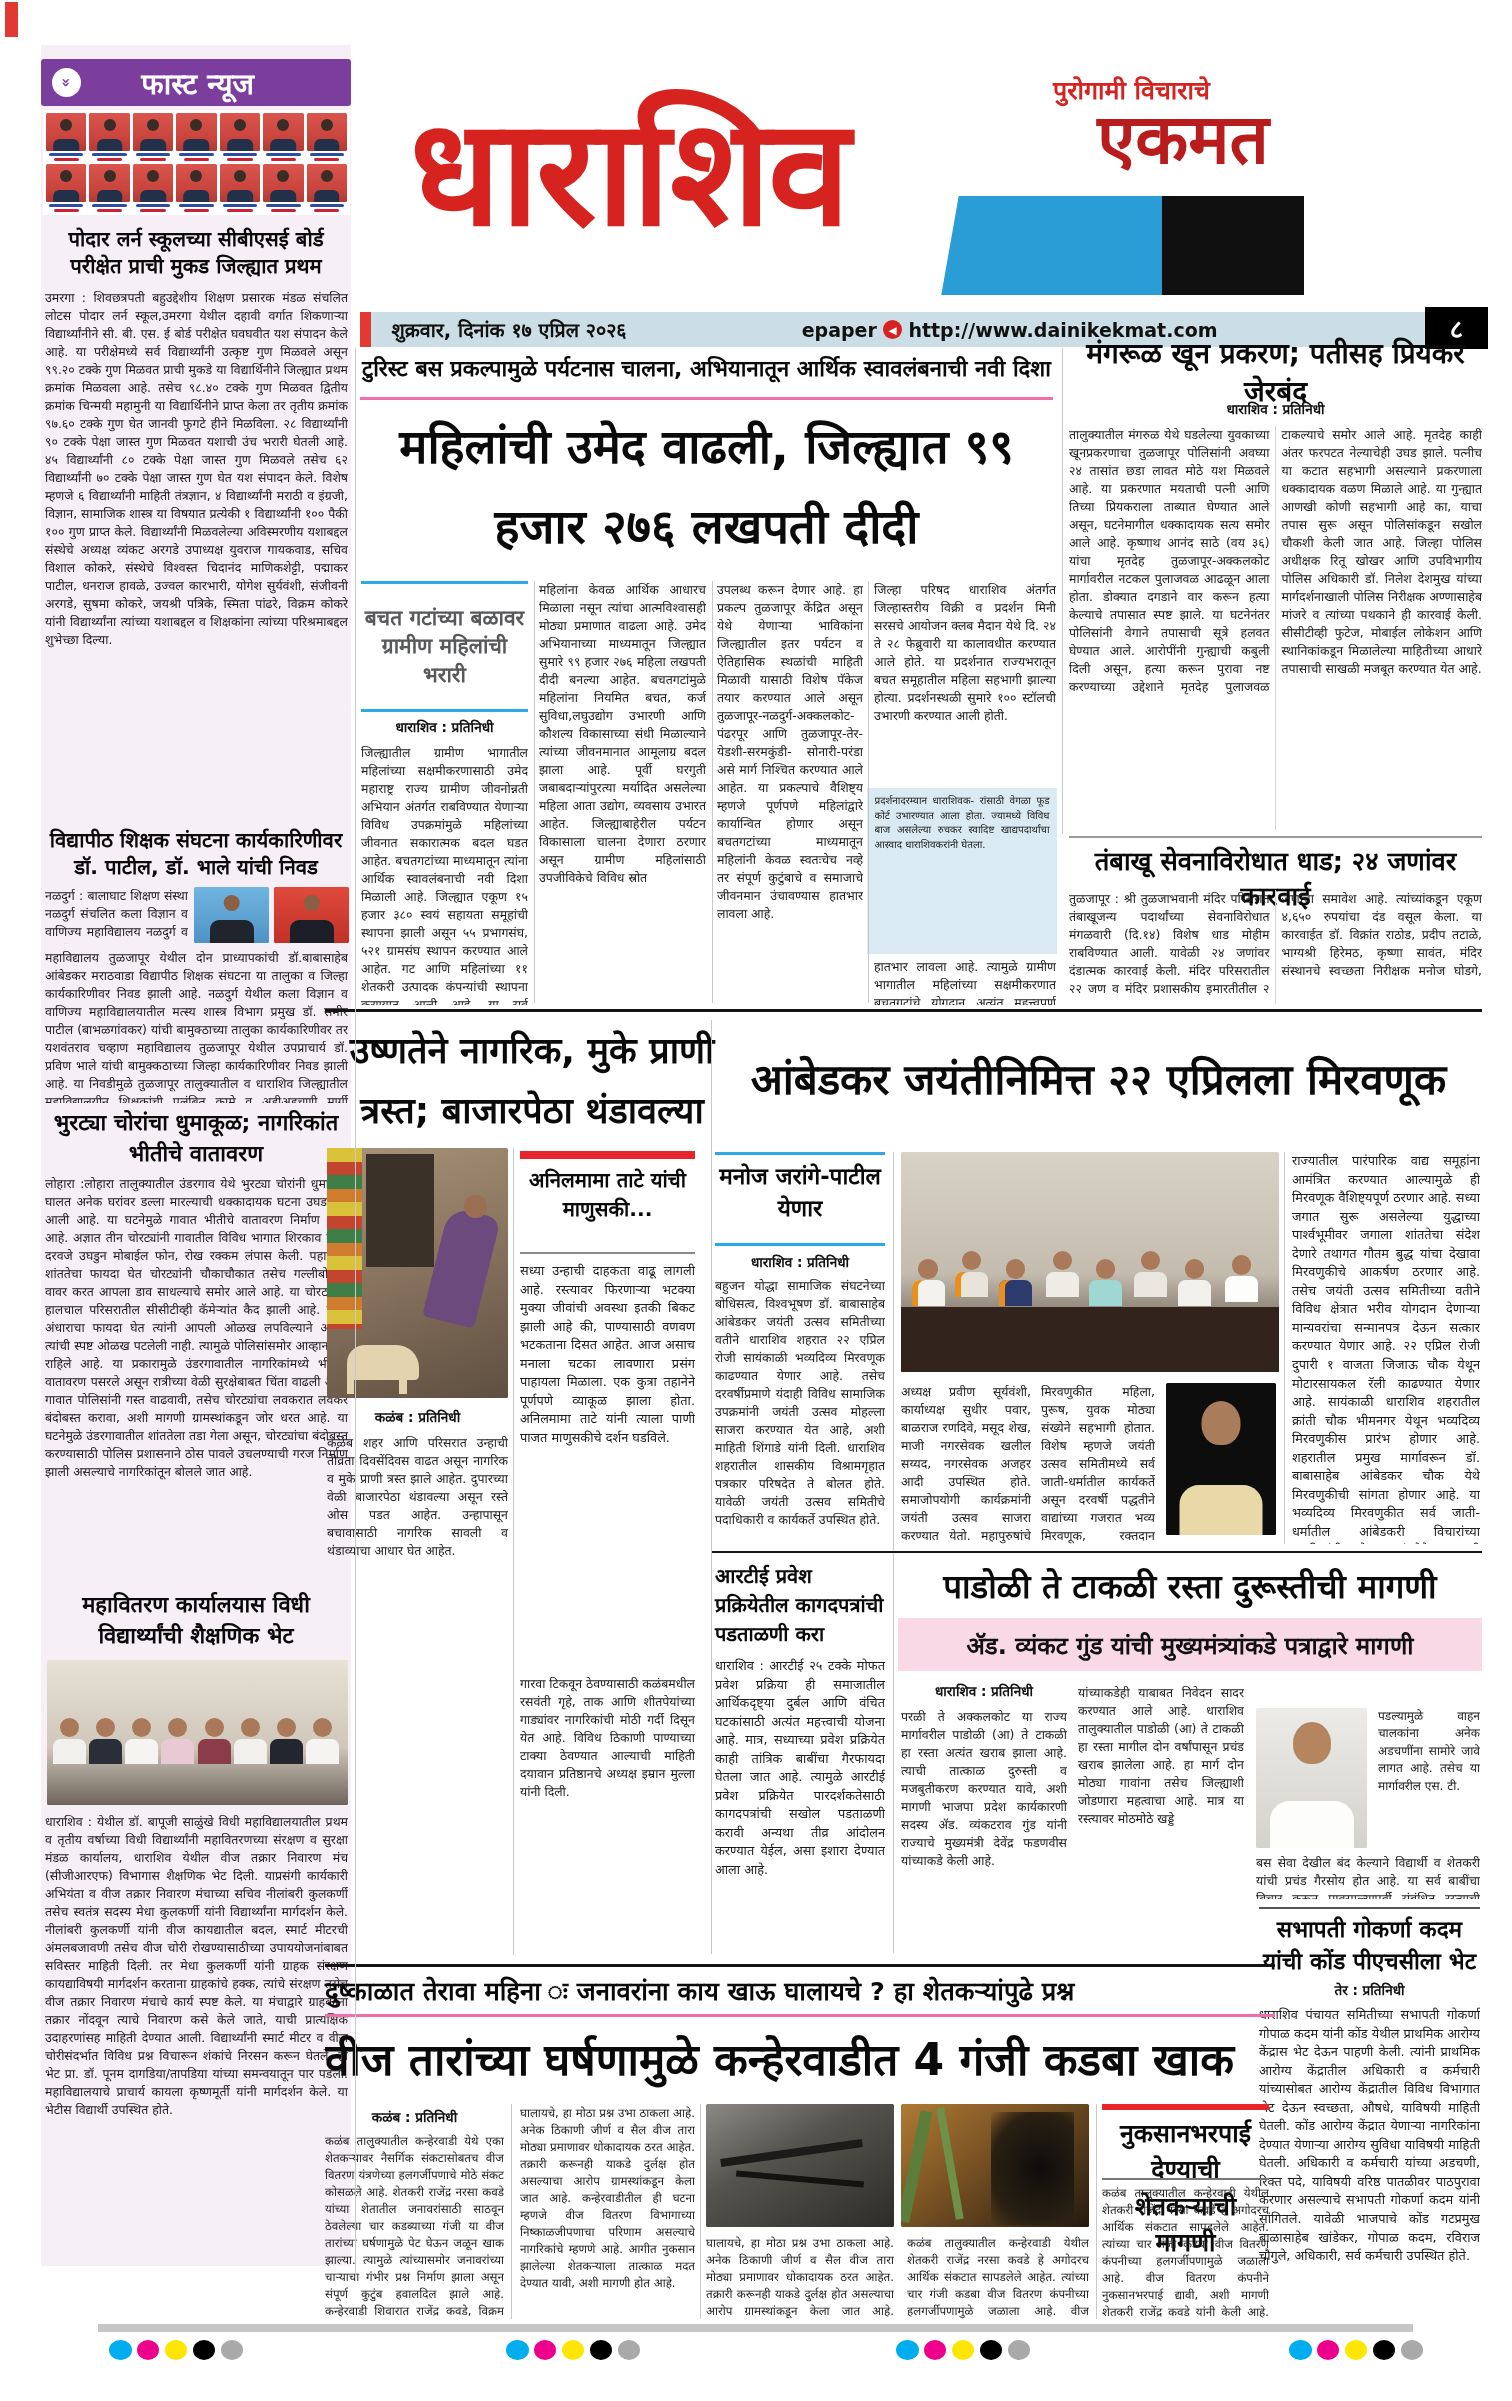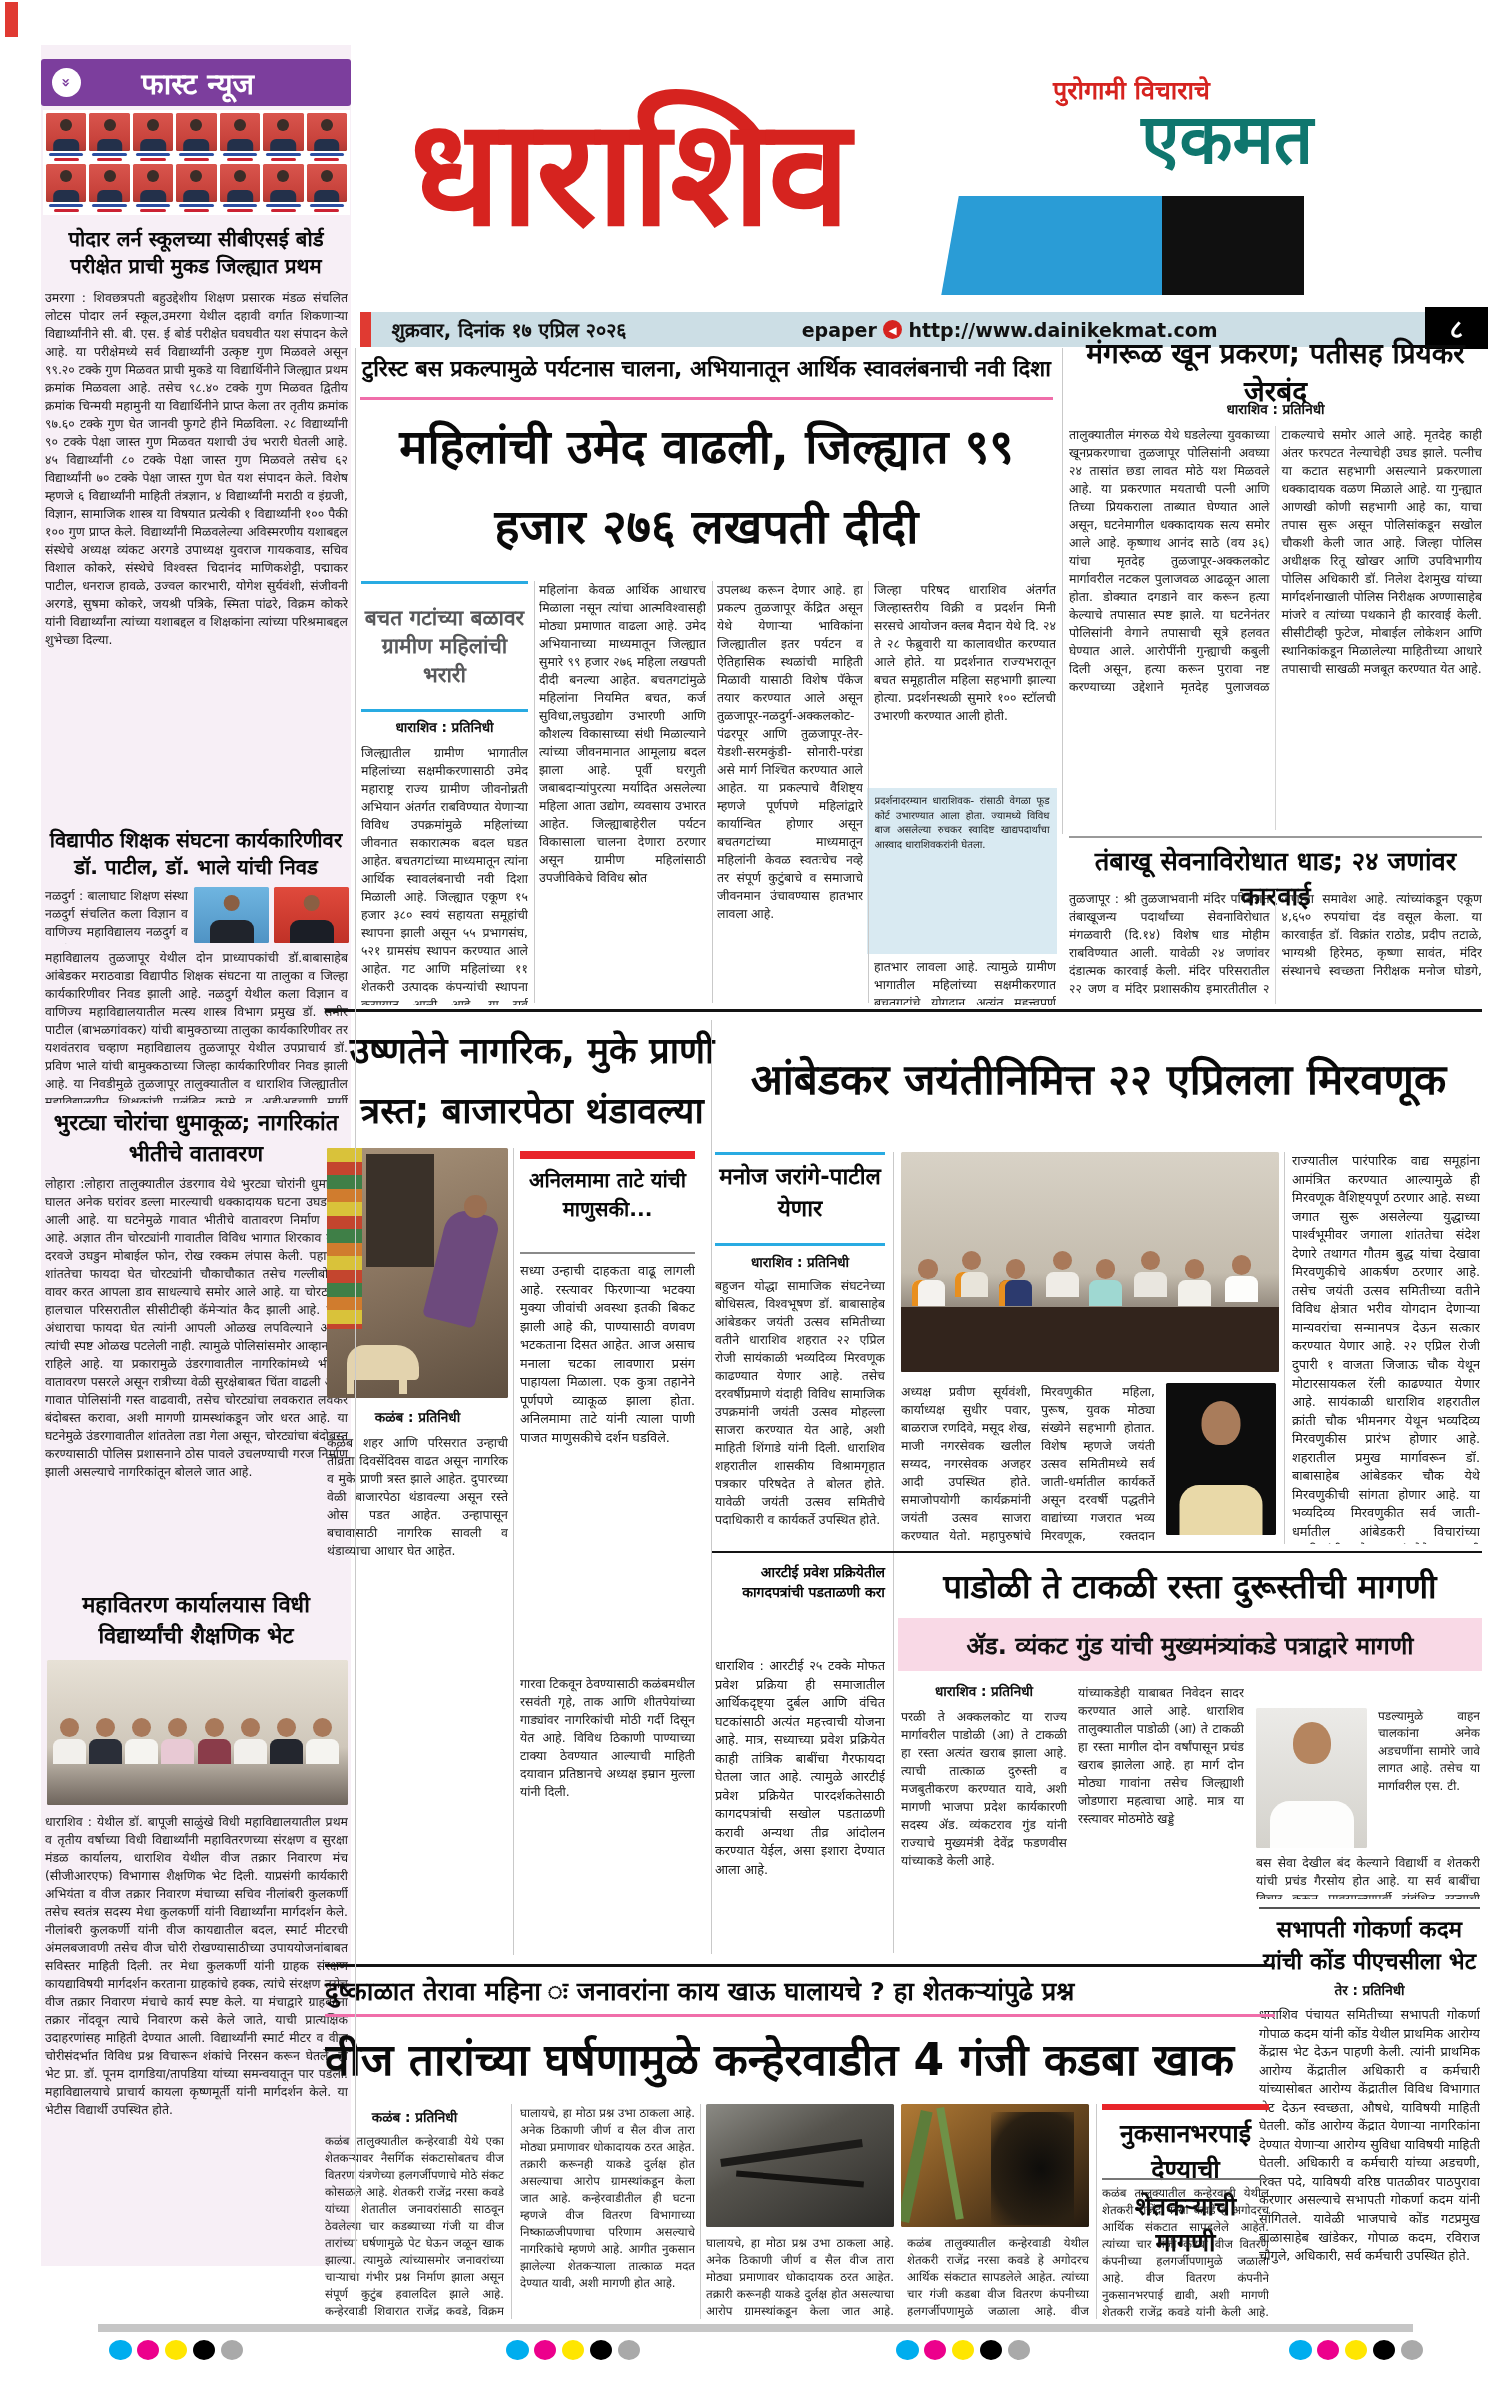--- a/index.html
+++ b/index.html
@@ -110,21 +110,21 @@
       <div class="ph"></div>
       <div class="cb1"></div>
       <div class="cb2"></div>
     </div>
 </div>
 <div class="abs hl" style="left:41px;top:226px;width:310px;font-size:20.3px;line-height:1.35">पोदार लर्न स्कूलच्या सीबीएसई बोर्ड परीक्षेत प्राची मुकड जिल्ह्यात प्रथम</div>
 <div class="abs bt" style="left:45px;top:289px;width:303px;height:530px">उमरगा : शिवछत्रपती बहुउद्देशीय शिक्षण प्रसारक मंडळ संचलित लोटस पोदार लर्न स्कूल,उमरगा येथील दहावी वर्गात शिकणाऱ्या विद्यार्थ्यांनीने सी. बी. एस. ई बोर्ड परीक्षेत घवघवीत यश संपादन केले आहे. या परीक्षेमध्ये सर्व विद्यार्थ्यांनी उत्कृष्ट गुण मिळवले असून ९९.२० टक्के गुण मिळवत प्राची मुकडे या विद्यार्थिनीने जिल्ह्यात प्रथम क्रमांक मिळवला आहे. तसेच ९८.४० टक्के गुण मिळवत द्वितीय क्रमांक चिन्मयी महामुनी या विद्यार्थिनीने प्राप्त केला तर तृतीय क्रमांक ९७.६० टक्के गुण घेत जानवी फुगटे हीने मिळविला. २८ विद्यार्थ्यांनी ९० टक्के पेक्षा जास्त गुण मिळवत यशाची उंच भरारी घेतली आहे. ४५ विद्यार्थ्यांनी ८० टक्के पेक्षा जास्त गुण मिळवले तसेच ६२ विद्यार्थ्यांनी ७० टक्के पेक्षा जास्त गुण घेत यश संपादन केले. विशेष म्हणजे ६ विद्यार्थ्यांनी माहिती तंत्रज्ञान, ४ विद्यार्थ्यांनी मराठी व इंग्रजी, विज्ञान, सामाजिक शास्त्र या विषयात प्रत्येकी १ विद्यार्थ्यांनी १०० पैकी १०० गुण प्राप्त केले. विद्यार्थ्यांनी मिळवलेल्या अविस्मरणीय यशाबद्दल संस्थेचे अध्यक्ष व्यंकट अरगडे उपाध्यक्ष युवराज गायकवाड, सचिव विशाल कोकरे, संस्थेचे विश्वस्त चिदानंद माणिकशेट्टी, पद्माकर पाटील, धनराज हावळे, उज्वल कारभारी, योगेश सुर्यवंशी, संजीवनी अरगडे, सुषमा कोकरे, जयश्री पत्रिके, स्मिता पांढरे, विक्रम कोकरे यांनी विद्यार्थ्यांना त्यांच्या यशाबद्दल व शिक्षकांना त्यांच्या परिश्रमाबद्दल शुभेच्छा दिल्या.</div>
 
 <div class="abs" style="left:361px;top:47px;width:535px;height:260px;color:#d6231f;font-size:148px;font-weight:800;text-align:center;line-height:252px;letter-spacing:-3px">धाराशिव</div>
 <div class="abs" style="left:1053px;top:72px;width:260px;color:#d6231f;font-size:25px;font-weight:800;text-align:left">पुरोगामी विचाराचे</div>
-<div class="abs" style="left:1053px;top:102px;width:260px;color:#0f766e;font-size:69px;font-weight:800;text-align:right;line-height:1.1">एकमत</div>
+<div class="abs" style="left:1053px;top:102px;width:260px;color:#b91c1c;font-size:69px;font-weight:800;text-align:center;line-height:1.1">एकमत</div>
 <div class="abs" style="left:950px;top:196px;width:354px;height:99px">
   <div class="abs" style="left:0;top:0;width:226px;height:99px;background:#2a9cd6;transform:skewX(-10deg)"></div>
   <div class="abs" style="left:212px;top:0;width:142px;height:99px;background:#101010"></div>
 </div>
 
 <div class="abs" style="left:360px;top:312px;width:1120px;height:35px;background:#ccdee5;display:flex;align-items:center">
   <span style="width:10.5px;height:35px;background:#e03a32;display:inline-block"></span>
   <span style="font-size:19.6px;font-weight:800;margin-left:21px">शुक्रवार, दिनांक १७ एप्रिल २०२६</span>
   <span style="flex:1"></span>
   <span style="font-size:19px;font-weight:700">epaper</span>
@@ -286,21 +286,21 @@
 <div class="abs bt" style="left:1041px;top:1383px;width:114px;height:161px">मिरवणुकीत महिला, पुरूष, युवक मोठ्या संख्येने सहभागी होतात. विशेष म्हणजे जयंती उत्सव समितीमध्ये सर्व जाती-धर्मातील कार्यकर्ते असून दरवर्षी पद्धतीने वाद्यांच्या गजरात भव्य मिरवणूक, रक्तदान शिबीर, रुग्णांना फळे वाटप, वृक्ष लागवड यासह विविध समाजोपयोगी कार्यक्रम आयोजित करण्यात येतात. जयंती उत्सव समितीच्या वतीने यावर्षी देखील विविध उपक्रम होणार आहेत.</div>
 <div class="photo" style="left:1166px;top:1383px;width:110px;height:152px;background:#0d0d0d">
   <div style="position:absolute;left:50%;top:18px;transform:translateX(-50%);width:39px;height:44px;border-radius:50% 50% 45% 45%;background:#a97c5b"></div>
   <div style="position:absolute;left:50%;bottom:0;transform:translateX(-50%);width:83px;height:50px;border-radius:19.6px 19.6px 0 0;background:#e9d9a8"></div>
 </div>
 <div class="vr" style="left:1284px;top:1152px;height:392px"></div>
 <div class="abs bt" style="left:1292px;top:1152px;width:188px;height:392px;font-size:12.8px">राज्यातील पारंपारिक वाद्य समूहांना आमंत्रित करण्यात आल्यामुळे ही मिरवणूक वैशिष्ट्यपूर्ण ठरणार आहे. सध्या जगात सुरू असलेल्या युद्धाच्या पार्श्वभूमीवर जगाला शांततेचा संदेश देणारे तथागत गौतम बुद्ध यांचा देखावा मिरवणुकीचे आकर्षण ठरणार आहे. तसेच जयंती उत्सव समितीच्या वतीने विविध क्षेत्रात भरीव योगदान देणाऱ्या मान्यवरांचा सन्मानपत्र देऊन सत्कार करण्यात येणार आहे. २२ एप्रिल रोजी दुपारी १ वाजता जिजाऊ चौक येथून मोटारसायकल रॅली काढण्यात येणार आहे. सायंकाळी धाराशिव शहरातील क्रांती चौक भीमनगर येथून भव्यदिव्य मिरवणुकीस प्रारंभ होणार आहे. शहरातील प्रमुख मार्गावरून डॉ. बाबासाहेब आंबेडकर चौक येथे मिरवणुकीची सांगता होणार आहे. या भव्यदिव्य मिरवणुकीत सर्व जाती-धर्मातील आंबेडकरी विचारांच्या नागरिकांनी मोठ्या संख्येने सहभागी व्हावे, असे आवाहनही शिंगाडे यांनी केले.</div>
 
 <div class="hr" style="left:712px;top:1551px;width:770px;height:2.3px"></div>
 
-<div class="abs hl" style="left:715px;top:1562px;width:170px;font-size:14px;line-height:1.45;text-align:right">आरटीई प्रवेश प्रक्रियेतील कागदपत्रांची पडताळणी करा</div>
+<div class="abs hl" style="left:715px;top:1562px;width:170px;font-size:20px;line-height:1.45;text-align:left">आरटीई प्रवेश प्रक्रियेतील कागदपत्रांची पडताळणी करा</div>
 <div class="abs bt" style="left:715px;top:1657px;width:170px;height:298px;font-size:12.8px">धाराशिव : आरटीई २५ टक्के मोफत प्रवेश प्रक्रिया ही समाजातील आर्थिकदृष्ट्या दुर्बल आणि वंचित घटकांसाठी अत्यंत महत्त्वाची योजना आहे. मात्र, सध्याच्या प्रवेश प्रक्रियेत काही तांत्रिक बाबींचा गैरफायदा घेतला जात आहे. त्यामुळे आरटीई प्रवेश प्रक्रियेत पारदर्शकतेसाठी कागदपत्रांची सखोल पडताळणी करावी अन्यथा तीव्र आंदोलन करण्यात येईल, असा इशारा देण्यात आला आहे.</div>
 
 <div class="abs hl" style="left:898px;top:1563px;width:584px;font-size:33px">पाडोळी ते टाकळी रस्ता दुरूस्तीची मागणी</div>
 <div class="abs" style="left:898px;top:1618px;width:584px;height:53px;background:#f9d9e6;display:flex;align-items:center;justify-content:center">
   <span style="font-size:24px;font-weight:800">ॲड. व्यंकट गुंड यांची मुख्यमंत्र्यांकडे पत्राद्वारे मागणी</span>
 </div>
 <div class="abs by" style="left:901px;top:1681px;width:166px">धाराशिव : प्रतिनिधी</div>
 <div class="abs bt" style="left:901px;top:1708px;width:166px;height:247px">परळी ते अक्कलकोट या राज्य मार्गावरील पाडोळी (आ) ते टाकळी हा रस्ता अत्यंत खराब झाला आहे. त्याची तात्काळ दुरुस्ती व मजबुतीकरण करण्यात यावे, अशी मागणी भाजपा प्रदेश कार्यकारणी सदस्य ॲड. व्यंकटराव गुंड यांनी राज्याचे मुख्यमंत्री देवेंद्र फडणवीस यांच्याकडे केली आहे.</div>
 <div class="abs bt" style="left:1078px;top:1684px;width:166px;height:271px">यांच्याकडेही याबाबत निवेदन सादर करण्यात आले आहे. धाराशिव तालुक्यातील पाडोळी (आ) ते टाकळी हा रस्ता मागील दोन वर्षांपासून प्रचंड खराब झालेला आहे. हा मार्ग दोन मोठ्या गावांना तसेच जिल्ह्याशी जोडणारा महत्वाचा आहे. मात्र या रस्त्यावर मोठमोठे खड्डे</div>
 <div class="photo" style="left:1256px;top:1708px;width:111px;height:140px;background:linear-gradient(180deg,#ecebe8,#d4d2cc)">

